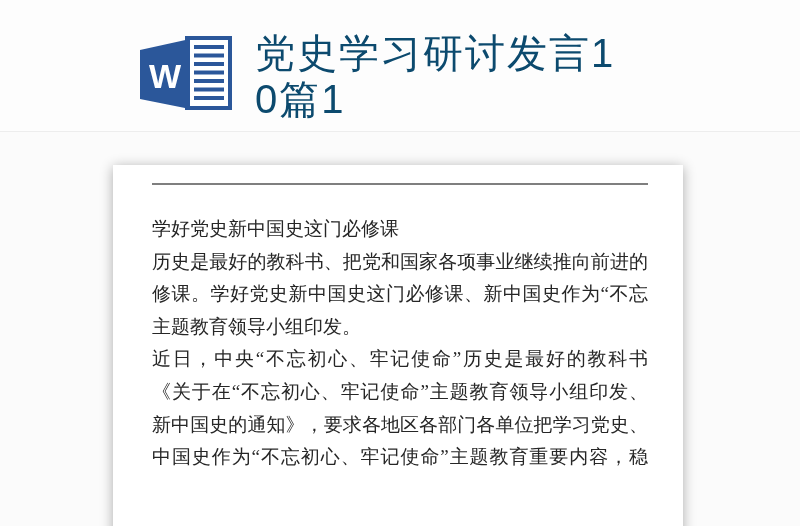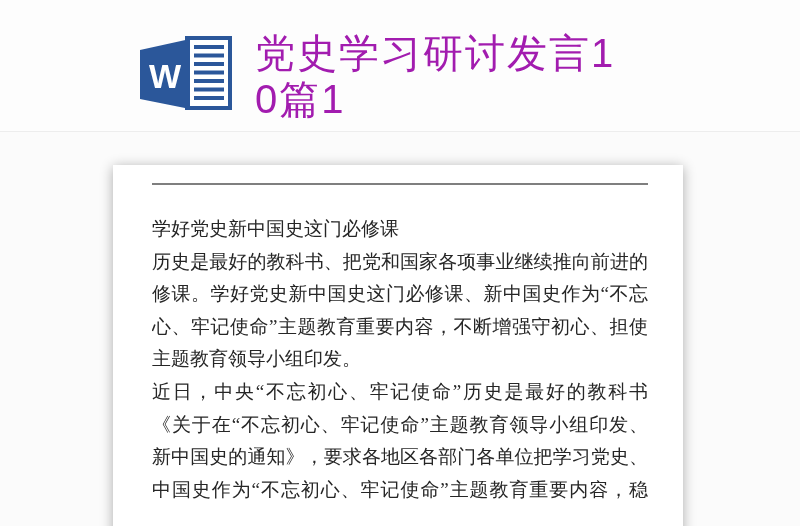--- a/index.html
+++ b/index.html
@@ -15,21 +15,21 @@
     position: absolute; left: 0; top: 0; width: 800px; height: 132px;
     background: #fdfdfd;
     border-bottom: 1px solid #ededed;
     display: flex; align-items: flex-start;
     padding: 36px 0 0 140px; box-sizing: border-box;
   }
   .file-icon { flex: 0 0 auto; width: 92px; height: 74px; }
   .doc-title {
     margin: -6px 0 0 23px;
     font-size: 40px; line-height: 46px; font-weight: 400;
-    letter-spacing: 2px; color: #a21caf;
+    letter-spacing: 2px; color: #0c4a6e;
     max-width: 430px;
   }
   .doc-title .t-line { display: block; }
 
   
   .preview { position: absolute; left: 0; top: 131px; width: 688px; height: 393px; }
   .paper {
     position: absolute; left: 113px; top: 34px; 
     width: 570px; height: 560px;
     background: #ffffff;
@@ -84,21 +84,20 @@
     </h1>
   </header>
 
   <main class="preview">
     <div class="paper">
       <div class="rule"></div>
       <div class="doc-body">
         <div class="line">学好党史新中国史这门必修课</div>
         <div class="line fill">历史是最好的教科书、把党和国家各项事业继续推向前进的必</div>
         <div class="line fill">修课。学好党史新中国史这门必修课、新中国史作为“不忘初</div>
-        <div class="line fill">心、牢记使命”主题教育重要内容，不断增强守初心、担使</div>
         <div class="line">主题教育领导小组印发。</div>
         <div class="line fill">近日，中央“不忘初心、牢记使命”历史是最好的教科书</div>
         <div class="line fill">《关于在“不忘初心、牢记使命”主题教育领导小组印发、</div>
         <div class="line fill">新中国史的通知》，要求各地区各部门各单位把学习党史、新</div>
         <div class="line fill">中国史作为“不忘初心、牢记使命”主题教育重要内容，稳</div>
       </div>
     </div>
   </main>
 
 </div>

